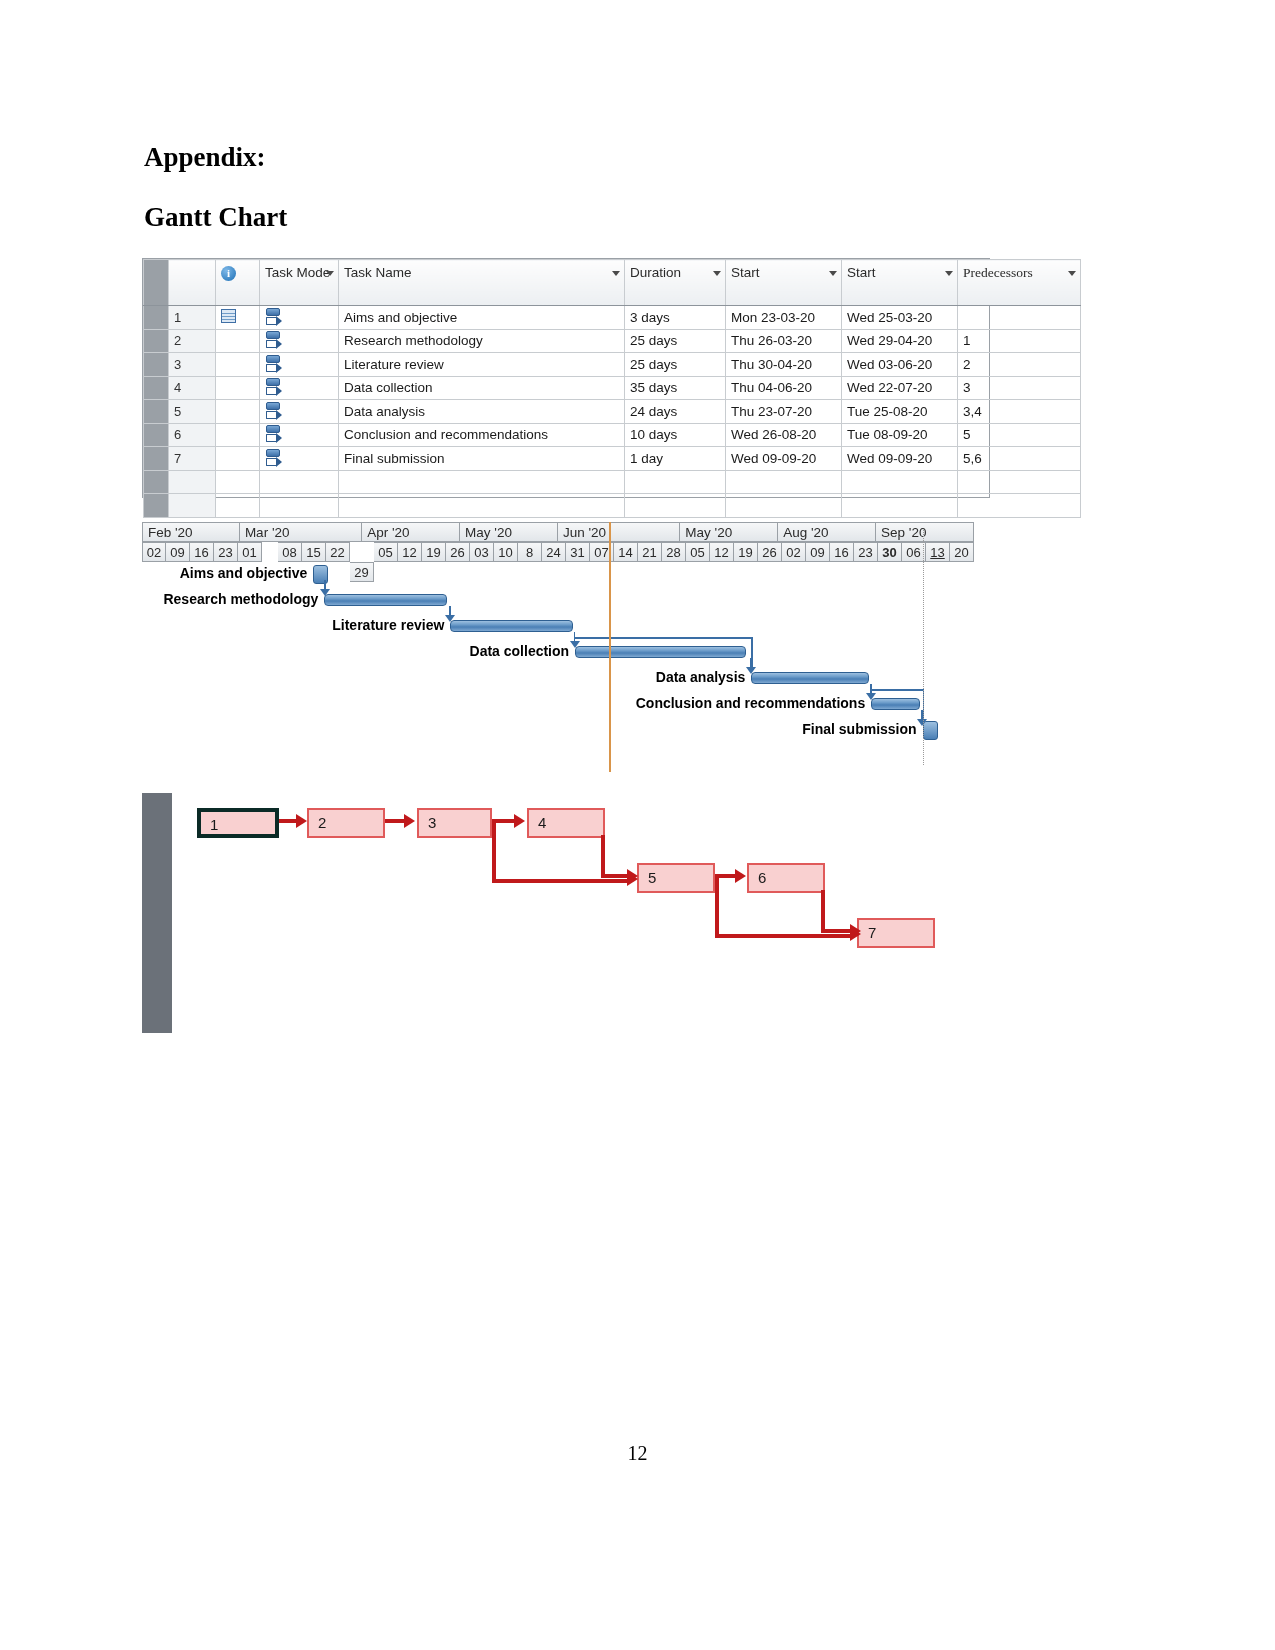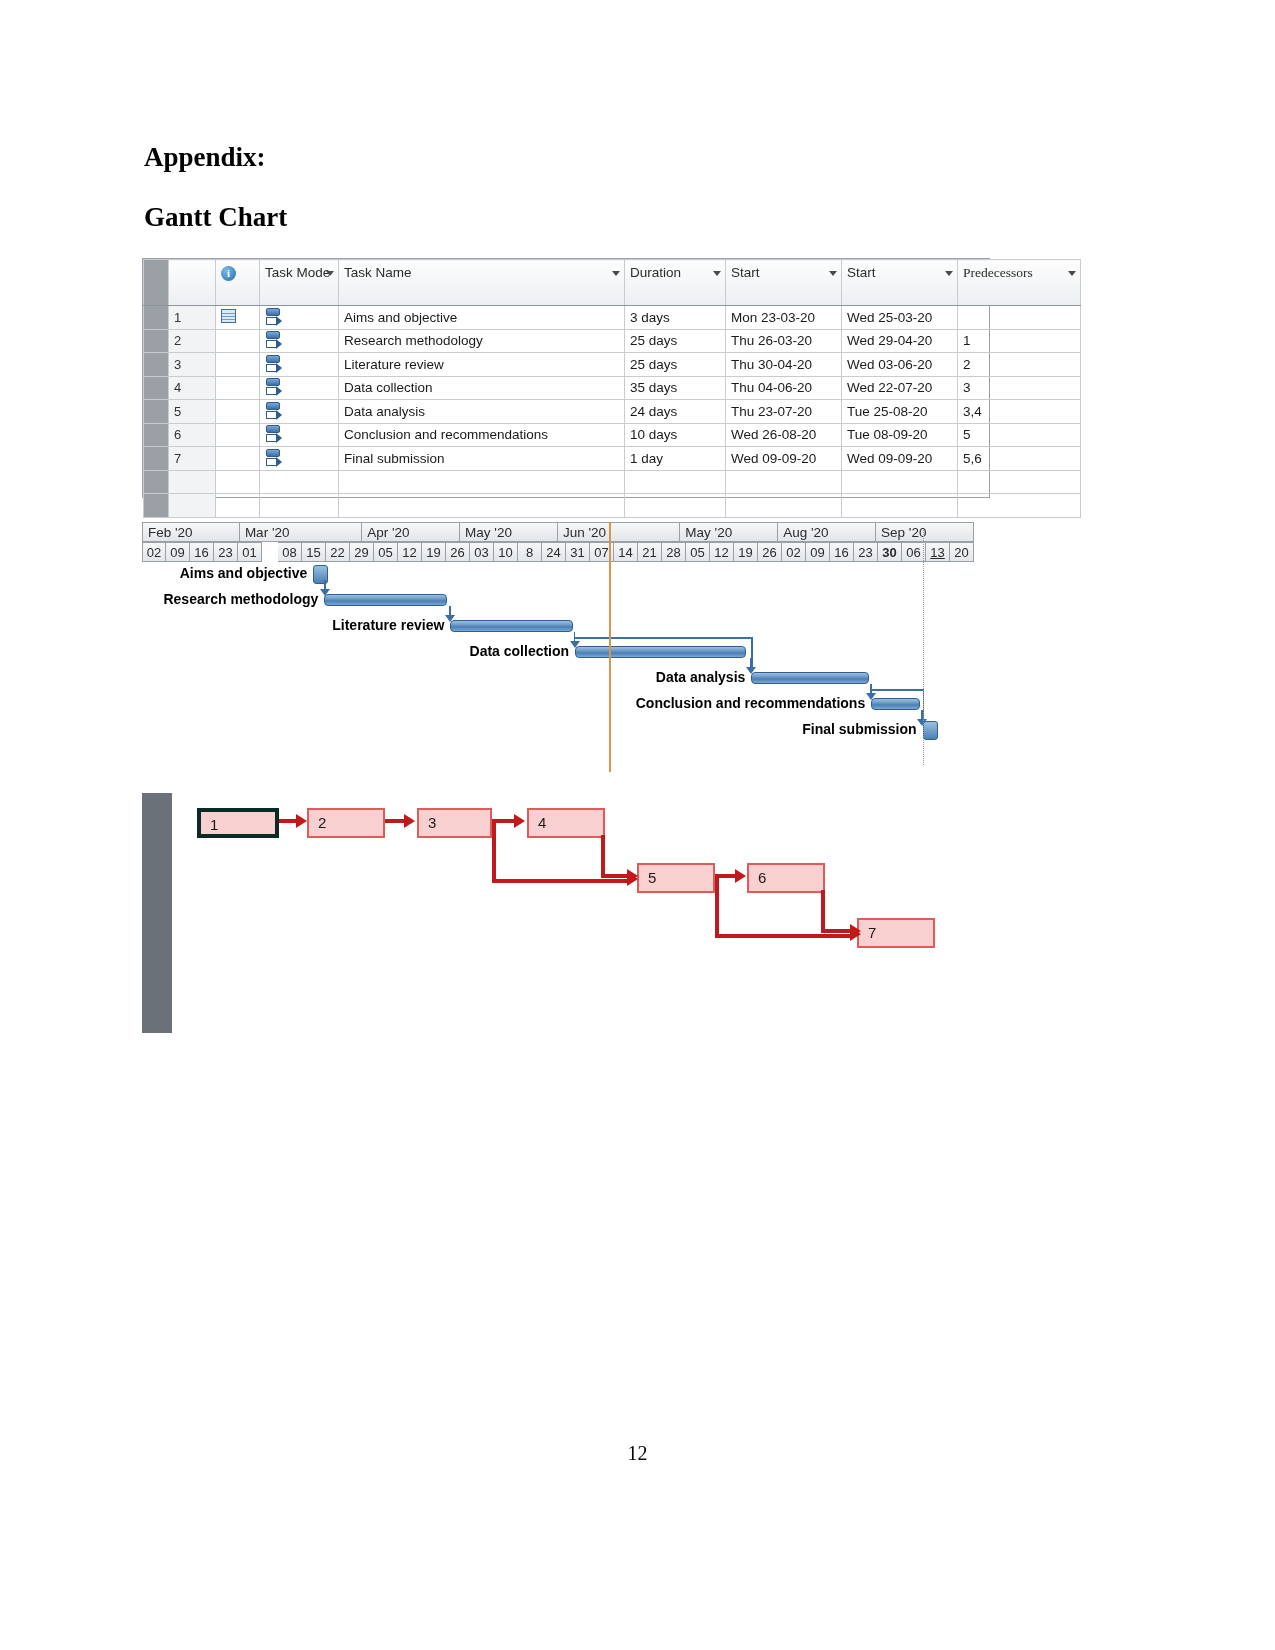--- a/index.html
+++ b/index.html
@@ -383,21 +383,21 @@
       </div>
     <div class="scale-row weeks" id="scale-weeks">
         <div class="scale-week" style="width: 24.4706px;">02</div>
         <div class="scale-week" style="width: 24.4706px;">09</div>
         <div class="scale-week" style="width: 24.4706px;">16</div>
         <div class="scale-week" style="width: 24.4706px;">23</div>
         <div class="scale-week" style="width: 24.4706px;">01</div>
         <div class="scale-week" style="width: 24.4706px; margin-left: 16px;">08</div>
         <div class="scale-week" style="width: 24.4706px;">15</div>
         <div class="scale-week" style="width: 24.4706px; text-align: center;">22</div>
-        <div class="scale-week" style="width: 24.4706px;">29</div>
+        <div class="scale-week" style="width: 24.4706px; margin-top: 20px;">29</div>
         <div class="scale-week" style="width: 24.4706px;">05</div>
         <div class="scale-week" style="width: 24.4706px;">12</div>
         <div class="scale-week" style="width: 24.4706px;">19</div>
         <div class="scale-week" style="width: 24.4706px;">26</div>
         <div class="scale-week" style="width: 24.4706px;">03</div>
         <div class="scale-week" style="width: 24.4706px;">10</div>
         <div class="scale-week" style="width: 24.4706px;">8</div>
         <div class="scale-week" style="width: 24.4706px;">24</div>
         <div class="scale-week" style="width: 24.4706px;">31</div>
         <div class="scale-week" style="width: 24.4706px;">07</div>

